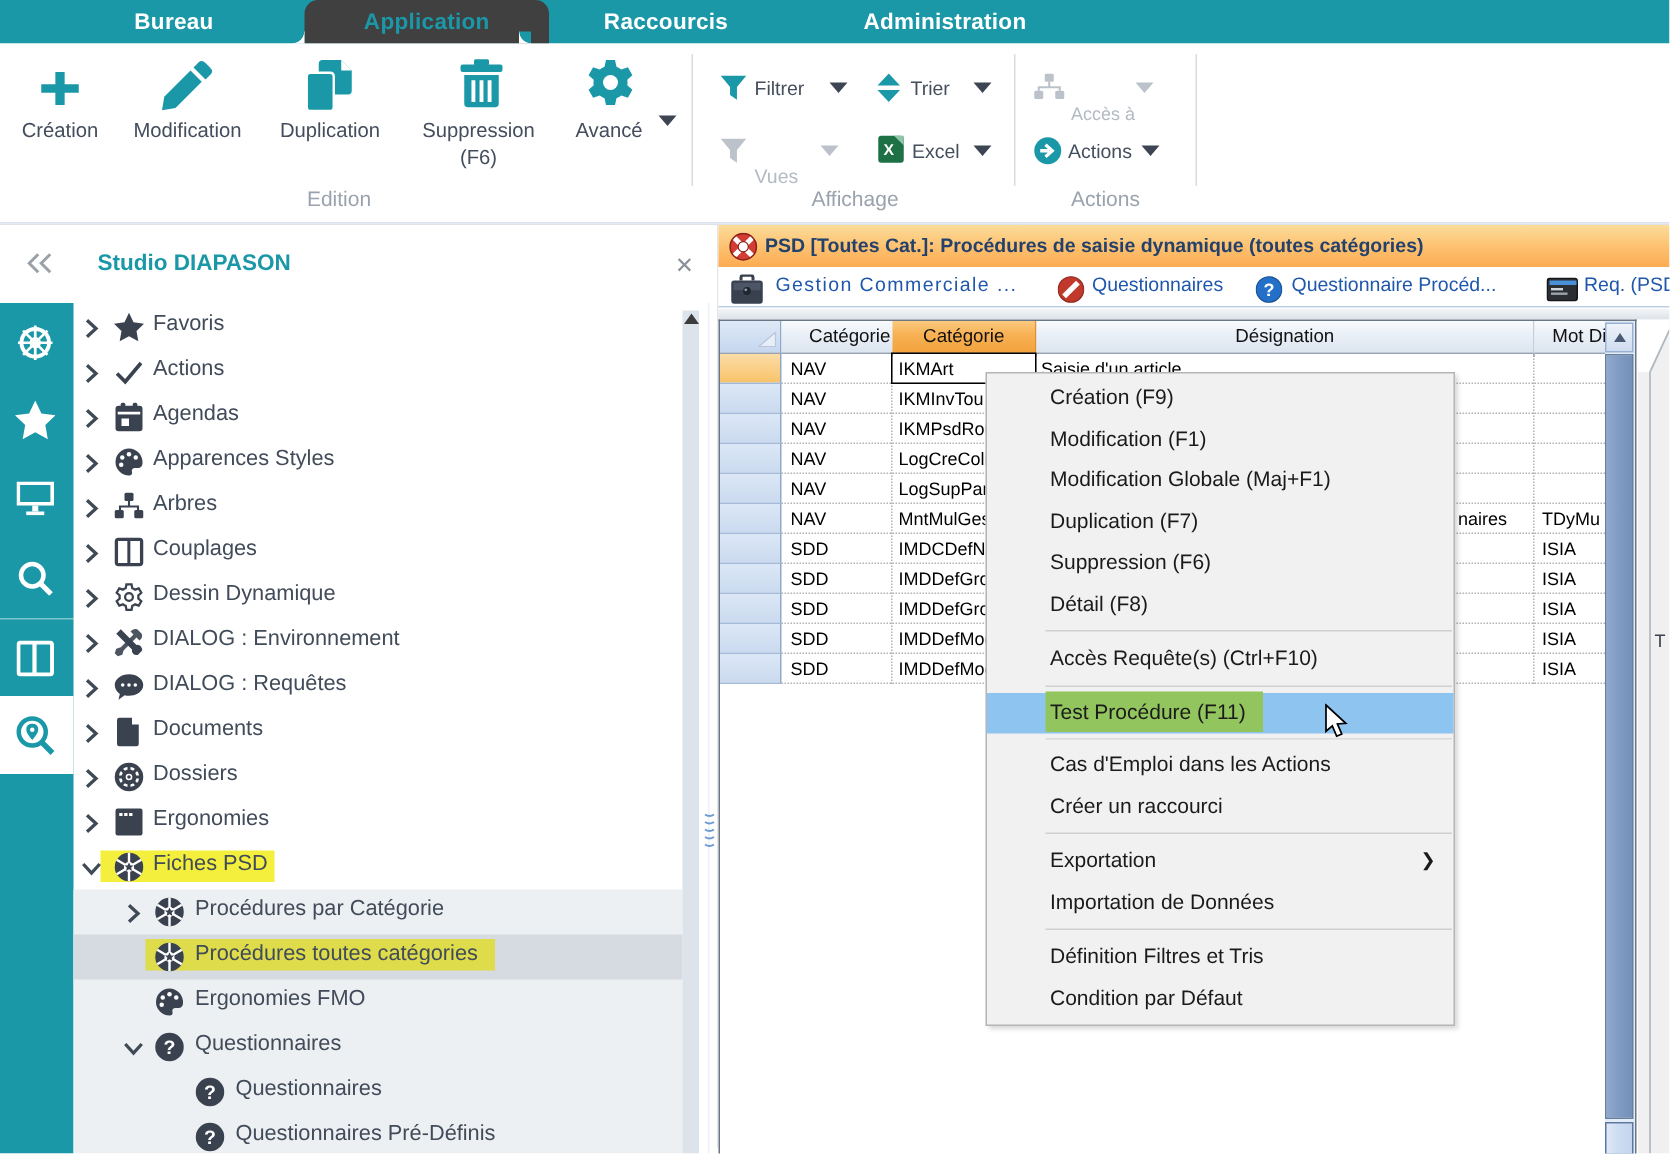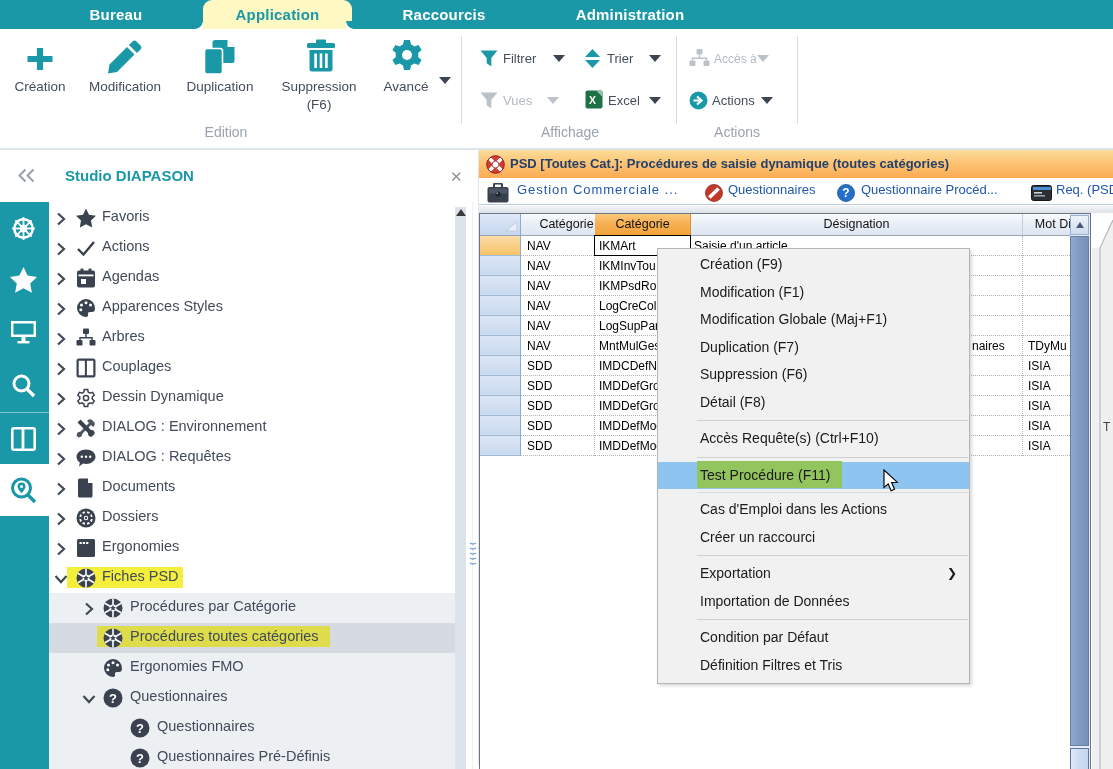--- a/index.html
+++ b/index.html
@@ -3,29 +3,29 @@
 <meta charset="utf-8">
 <style>
   * { margin:0; padding:0; box-sizing:border-box; }
   html,body { width:1113px; height:769px; overflow:hidden; }
   body { font-family:"Liberation Sans", sans-serif; background:#fff; position:relative; }
   .abs { position:absolute; }
   svg { display:block; }
   
   #ribbon { position:absolute; left:0; top:0; width:1113px; height:29px; background:#1b98a8; }
   .tabtxt { position:absolute; top:0; height:29px; line-height:29px; color:#fff; font-weight:bold; font-size:15px; text-align:center; letter-spacing:0.2px; }
-  #activetab { position:absolute; left:203px; top:0; width:149px; height:29px; background:#fef9c3; border-radius:9px 9px 0 0; }
+  #activetab { position:absolute; left:203px; top:0; width:163px; height:29px; background:#404040; border-radius:9px 9px 0 0; }
   #activetab span { display:block; text-align:center; line-height:30px; color:#1b98a8; font-weight:bold; font-size:15px; letter-spacing:0.2px; }
   
   #toolbar { position:absolute; left:0; top:29px; width:1113px; height:120px; background:#fff; border-bottom:1px solid #d9e4f0; }
   .biglabel { position:absolute; font-size:13.5px; color:#444d5c; text-align:center; white-space:nowrap; transform:translateX(-50%); }
   .grplabel { position:absolute; font-size:14px; color:#9aa3ad; text-align:center; transform:translateX(-50%); }
   .vsep { position:absolute; width:1px; background:#d8dce1; top:36px; height:88px; }
   .smalltxt { position:absolute; font-size:13px; color:#454e5c; white-space:nowrap; }
-  .smalltxt.dis { color:#b4bac2; }
+  .smalltxt.dis { color:#b4bac2;margin-top:17px; }
   .caret { position:absolute; width:0; height:0; border-left:6px solid transparent; border-right:6px solid transparent; border-top:7px solid #3d4552; }
   .caret.dis { border-top-color:#bcc2c9; }
   
   .treerow { position:absolute; left:49px; width:406px; height:30px; }
   .treetxt { position:absolute; font-size:14.5px; color:#414b59; top:5px; white-space:nowrap; }
   .hl { position:absolute; background:#f3ef3c; }
   
   .mtbtxt { position:absolute; font-size:13px; color:#1f57ad; top:4px; white-space:nowrap; }
   
   .hdrcell { position:absolute; top:0; height:22px; background:linear-gradient(#f9fbfd,#e9eff7 45%,#dce5f0); border-right:1px solid #c3cedb; border-bottom:1px solid #96a4b5; font-size:12.5px; color:#111; text-align:center; line-height:21px; }
@@ -633,19 +633,19 @@
   <div class="mi">Accès Requête(s) (Ctrl+F10)</div>
   <div class="msep"></div>
   <div class="mi" id="mihl"><span id="greenhl">Test Procédure (F11)</span></div>
   <div class="msep2"></div>
   <div class="mi">Cas d'Emploi dans les Actions</div>
   <div class="mi">Créer un raccourci</div>
   <div class="msep"></div>
   <div class="mi">Exportation<span style="position:absolute; right:12px; font-size:12px;">❯</span></div>
   <div class="mi">Importation de Données</div>
   <div class="msep"></div>
+  <div class="mi">Définition Filtres et Tris</div>
   <div class="mi">Condition par Défaut</div>
-  <div class="mi">Définition Filtres et Tris</div>
 </div>
 
 <svg class="abs" style="left:883px; top:469px; z-index:50;" width="17" height="24" viewBox="0 0 17 24">
   <path d="M1 1 L1 18.5 L5.2 14.9 L8.1 21.8 L11.5 20.3 L8.6 13.6 L14.2 13.2 z" fill="#fff" stroke="#000" stroke-width="1.15"></path>
 </svg>
 
 </body></html>

